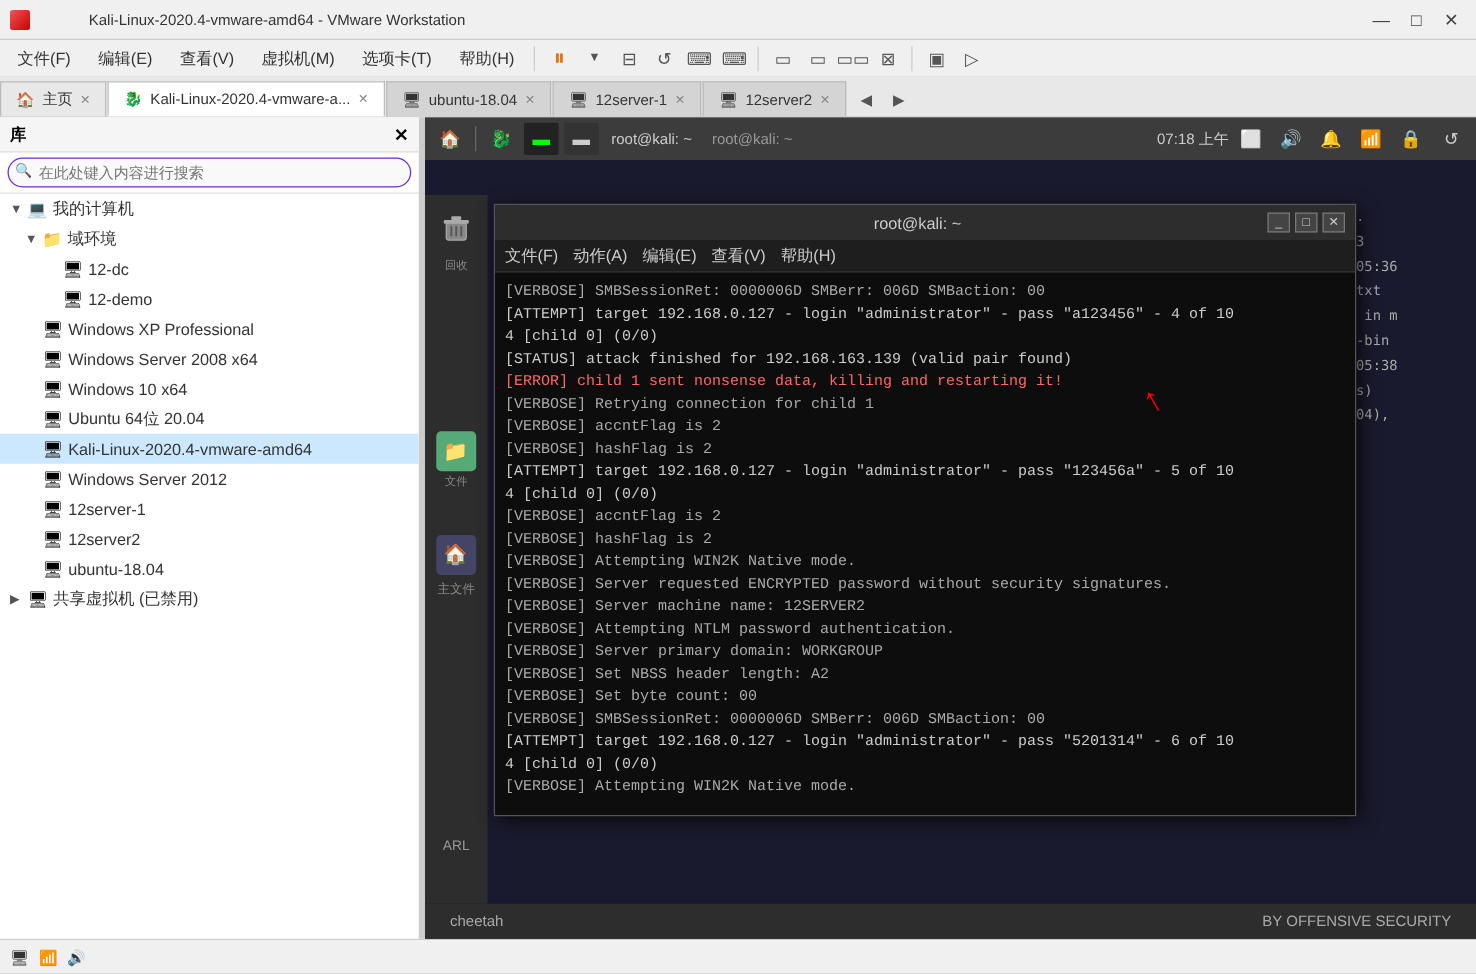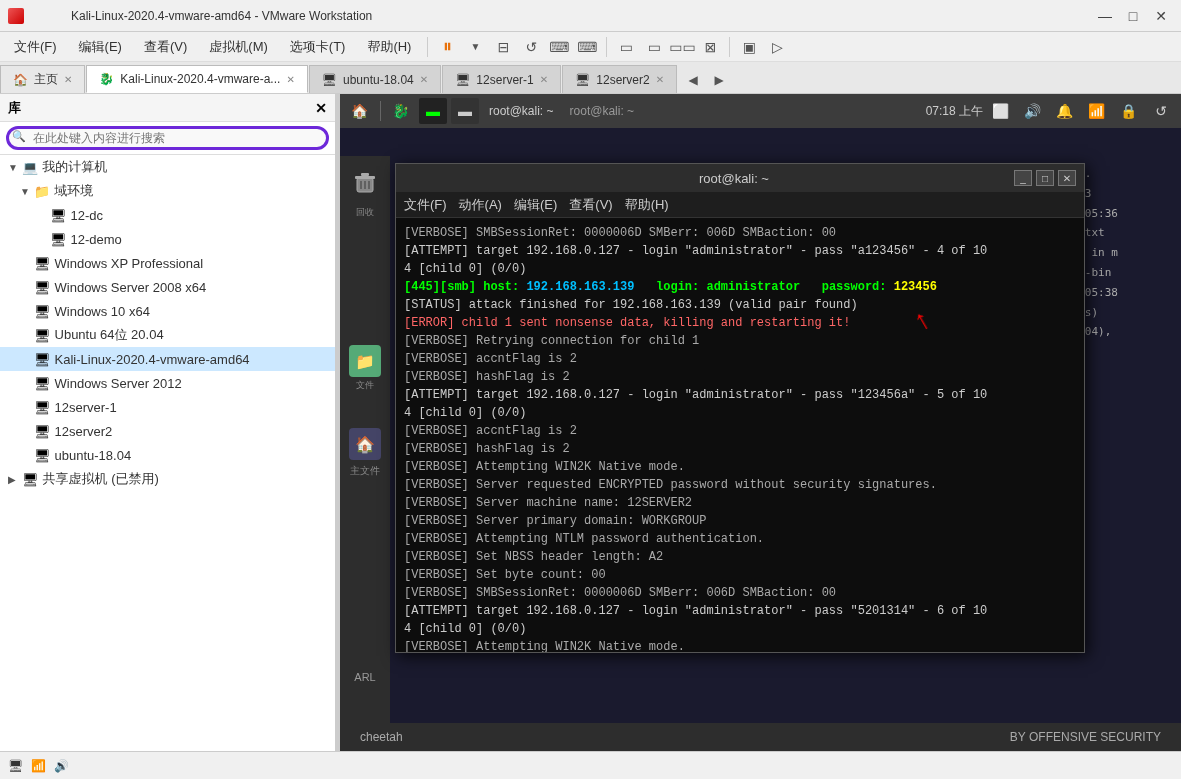--- a/index.html
+++ b/index.html
@@ -126,21 +126,21 @@
       font-size: 13px;
       font-weight: bold;
     }
     .sidebar-search {
       padding: 4px 6px;
       border-bottom: 1px solid #ddd;
     }
     .sidebar-search input {
       width: 100%;
       height: 24px;
-      border: 3px solid #6d28d9;
+      border: 1px solid #6d28d9;
       border-radius: 12px;
       padding: 0 24px 0 24px;
       font-size: 12px;
       outline: none;
       background: #f9f9f9;
     }
     .search-wrap {
       position: relative;
     }
     .search-wrap::before {
@@ -591,35 +591,34 @@
           <span class="terminal-menu-item">文件(F)</span>
           <span class="terminal-menu-item">动作(A)</span>
           <span class="terminal-menu-item">编辑(E)</span>
           <span class="terminal-menu-item">查看(V)</span>
           <span class="terminal-menu-item">帮助(H)</span>
         </div>
         <div class="terminal-body">
           <div class="term-line term-verbose">[VERBOSE] SMBSessionRet: 0000006D SMBerr: 006D SMBaction: 00</div>
           <div class="term-line term-attempt">[ATTEMPT] target 192.168.0.127 - login "administrator" - pass "a123456" - 4 of 10</div>
           <div class="term-line term-attempt">4 [child 0] (0/0)</div>
-          <div class="term-line" style="color:#00ff00;font-weight:bold;">[445][smb] host: <span style="color:#00bfff;">192.168.163.139</span>&nbsp;&nbsp; login: <span style="color:#00ff00;">administrator</span>&nbsp;&nbsp; password: <span style="color:#ffff00;">123456</span></div>
           <div class="term-line term-status">[STATUS] attack finished for 192.168.163.139 (valid pair found)</div>
           <div class="term-line term-error">[ERROR] child 1 sent nonsense data, killing and restarting it!</div>
           <div class="term-line term-verbose">[VERBOSE] Retrying connection for child 1</div>
           <div class="term-line term-verbose">[VERBOSE] accntFlag is 2</div>
           <div class="term-line term-verbose">[VERBOSE] hashFlag is 2</div>
           <div class="term-line term-attempt">[ATTEMPT] target 192.168.0.127 - login "administrator" - pass "123456a" - 5 of 10</div>
           <div class="term-line term-attempt">4 [child 0] (0/0)</div>
           <div class="term-line term-verbose">[VERBOSE] accntFlag is 2</div>
           <div class="term-line term-verbose">[VERBOSE] hashFlag is 2</div>
           <div class="term-line term-verbose">[VERBOSE] Attempting WIN2K Native mode.</div>
           <div class="term-line term-verbose">[VERBOSE] Server requested ENCRYPTED password without security signatures.</div>
           <div class="term-line term-verbose">[VERBOSE] Server machine name: 12SERVER2</div>
+          <div class="term-line term-verbose">[VERBOSE] Attempting NTLM password authentication.</div>
           <div class="term-line term-verbose">[VERBOSE] Server primary domain: WORKGROUP</div>
-          <div class="term-line term-verbose">[VERBOSE] Attempting NTLM password authentication.</div>
           <div class="term-line term-verbose">[VERBOSE] Set NBSS header length: A2</div>
           <div class="term-line term-verbose">[VERBOSE] Set byte count: 00</div>
           <div class="term-line term-verbose">[VERBOSE] SMBSessionRet: 0000006D SMBerr: 006D SMBaction: 00</div>
           <div class="term-line term-attempt">[ATTEMPT] target 192.168.0.127 - login "administrator" - pass "5201314" - 6 of 10</div>
           <div class="term-line term-attempt">4 [child 0] (0/0)</div>
           <div class="term-line term-verbose">[VERBOSE] Attempting WIN2K Native mode.</div>
 
         </div>
 
         <div class="red-arrow">↑</div>

